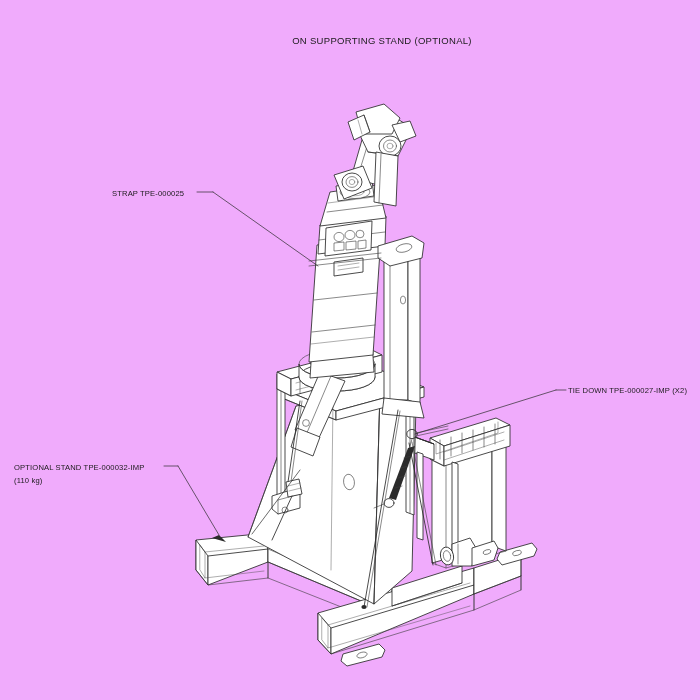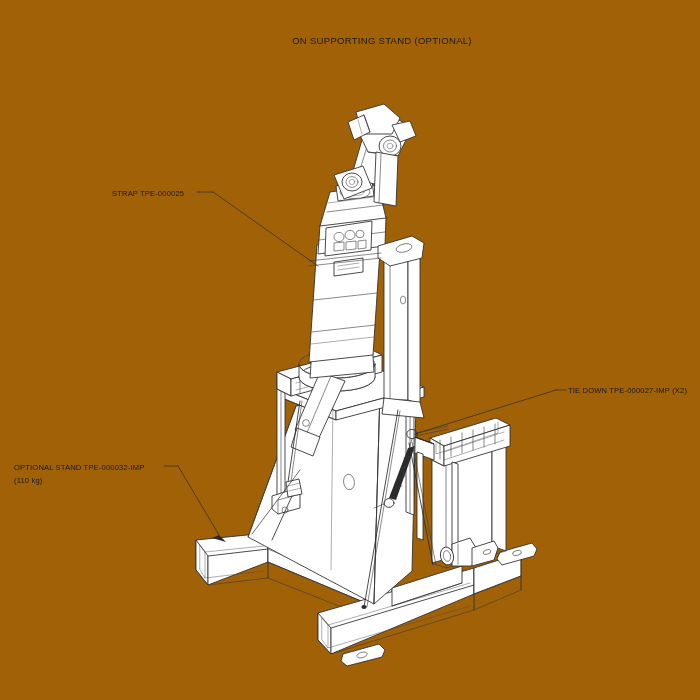--- a/index.html
+++ b/index.html
@@ -5,21 +5,21 @@
 <style>
   html, body {
     margin: 0;
     padding: 0;
     background: #ffffff;
   }
   #page {
     position: relative;
     width: 700px;
     height: 700px;
-    background: #a16207;
+    background: #f0abfc;
     overflow: hidden;
     font-family: "Liberation Sans", sans-serif;
   }
   #diagram-svg {
     position: absolute;
     left: 0;
     top: 0;
     width: 700px;
     height: 700px;
     display: block;

